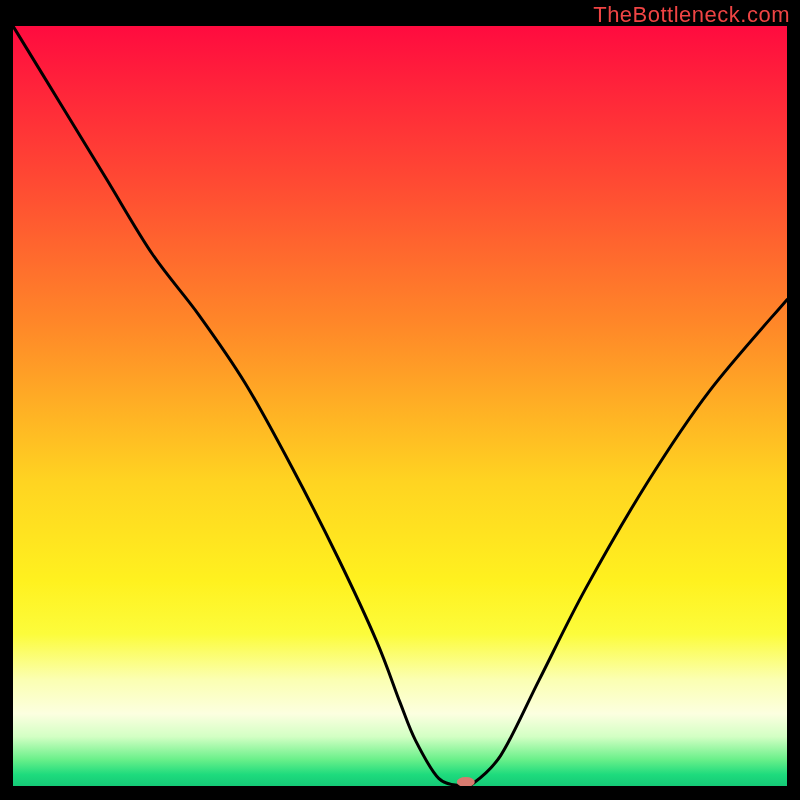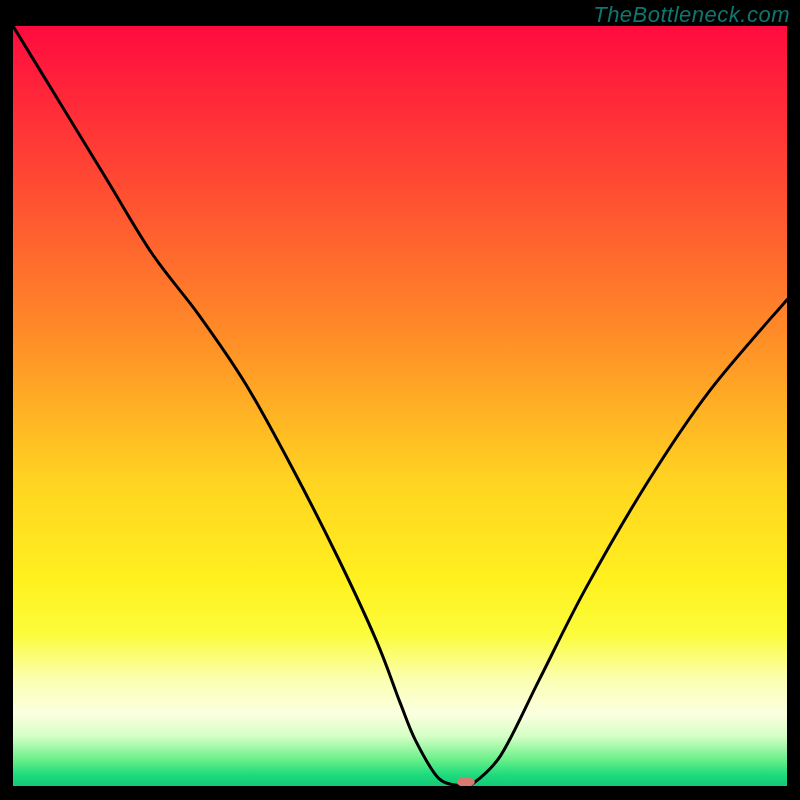--- a/index.html
+++ b/index.html
@@ -14,26 +14,25 @@
   .frame {
     width: 800px;
     height: 800px;
     position: relative;
     background: #000;
   }
   .watermark {
     position: absolute;
     top: 2px;
     right: 10px;
-    color: #0f766e;
+    color: #ef4444;
     font-size: 22px;
     font-weight: 500;
     letter-spacing: 0.5px;
     z-index: 10;
-    font-style: italic;
   }
   .plot {
     position: absolute;
     left: 13px;
     top: 26px;
     width: 774px;
     height: 760px;
   }
   svg { display: block; }
 </style>

